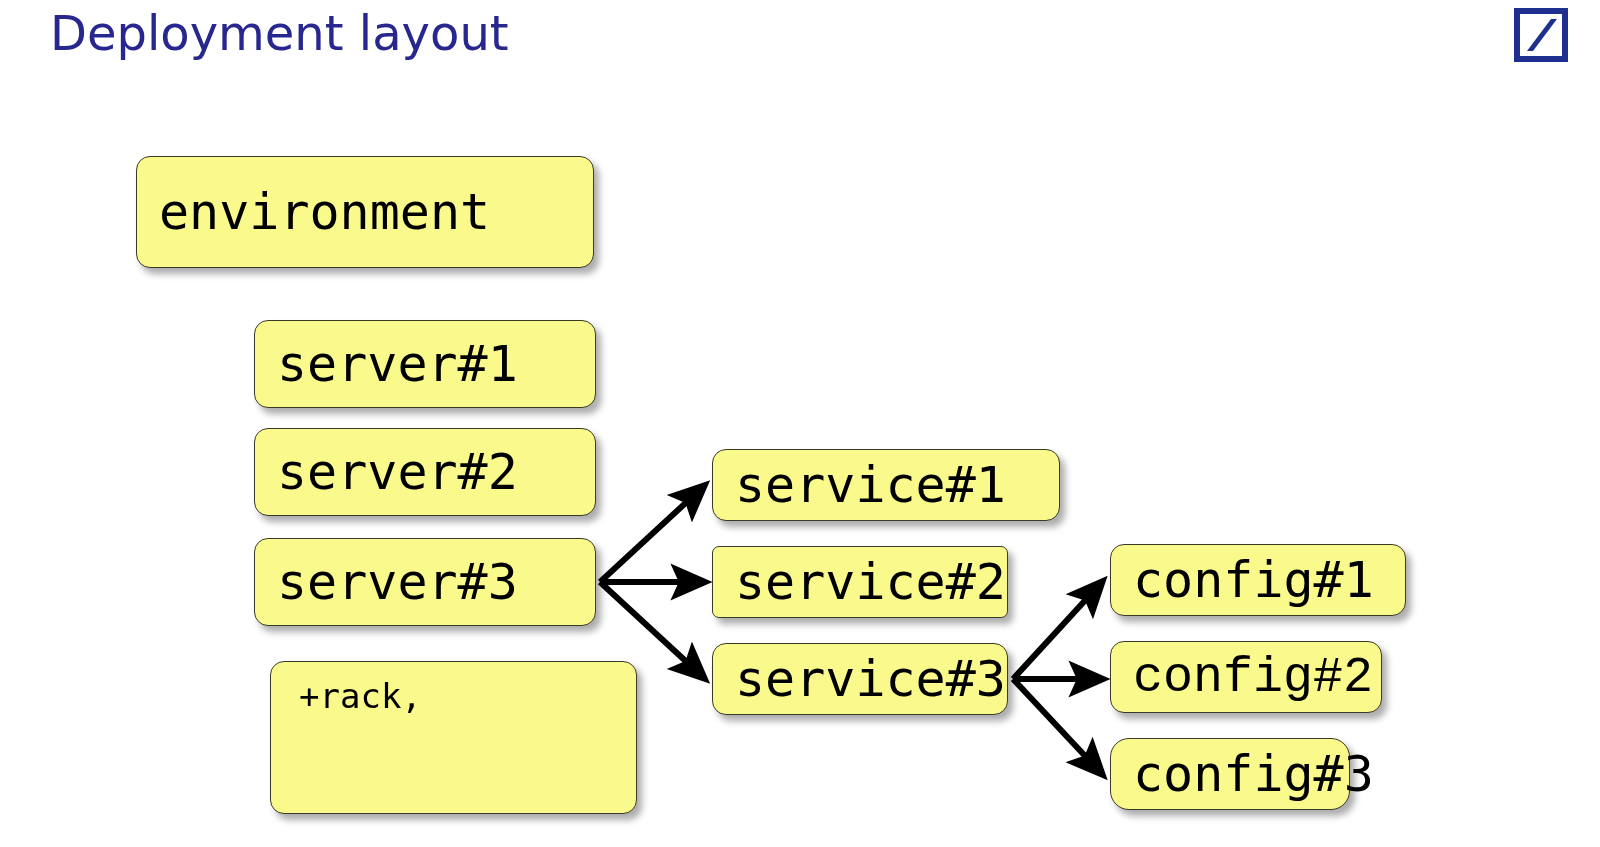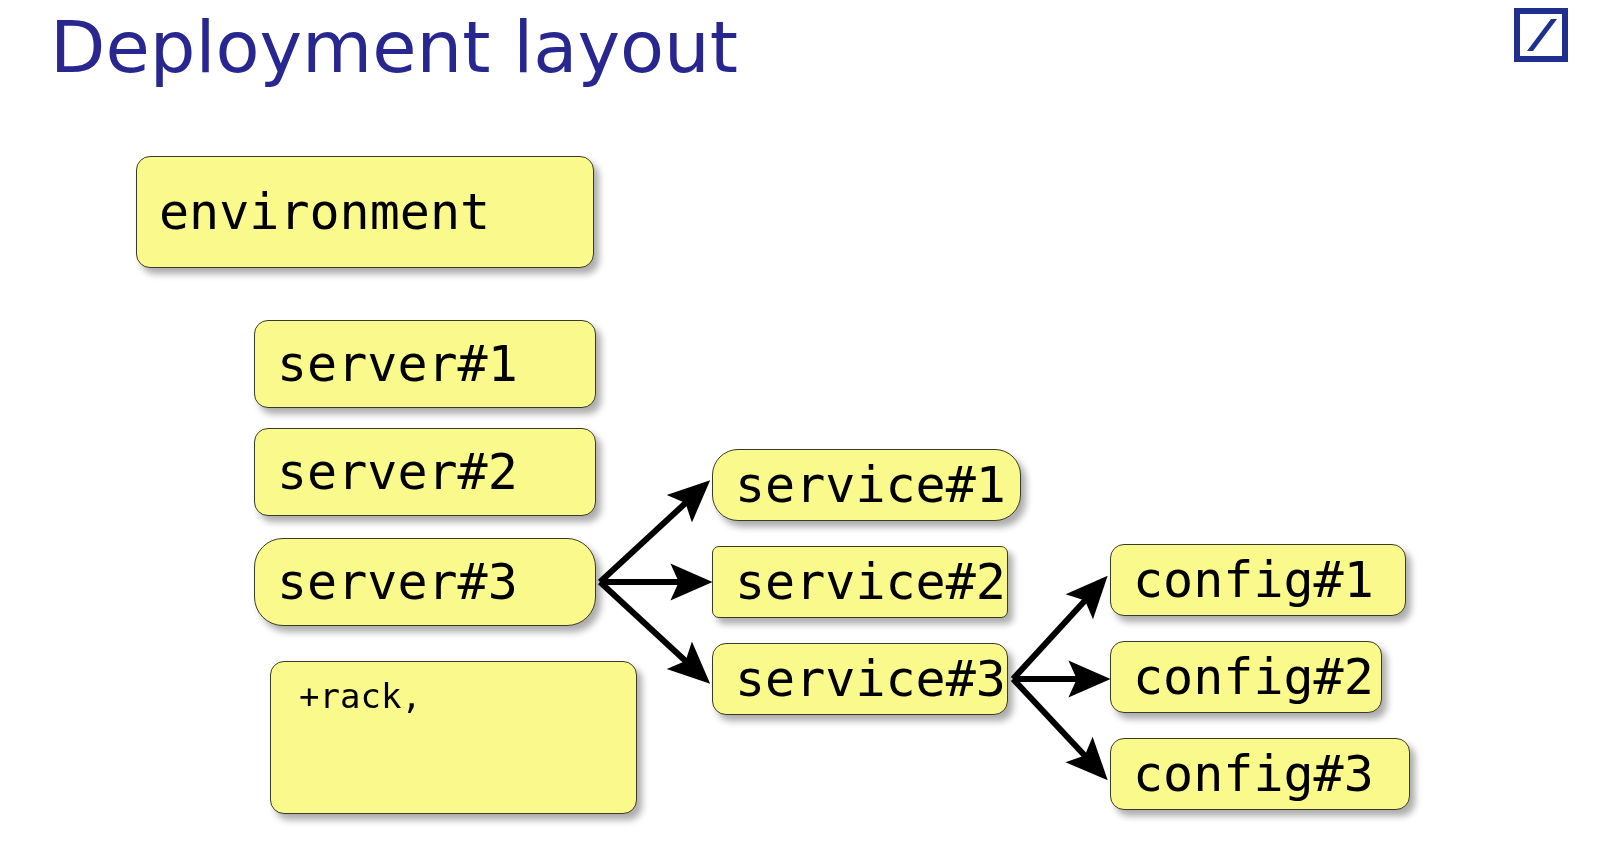--- a/index.html
+++ b/index.html
@@ -14,21 +14,21 @@
     overflow: hidden;
     font-family: "Liberation Sans", sans-serif;
   }
 
   
   #slide-title {
     position: absolute;
     left: 50px;
     top: 6px;
     font-family: "DejaVu Sans", sans-serif;
-    font-size: 72px;
+    font-size: 48px;
     font-weight: 400;
     color: #27278f;
     letter-spacing: 0px;
     white-space: nowrap;
     line-height: 1.15;
   }
 
   
   #brand-logo {
     position: absolute;
@@ -111,23 +111,23 @@
         <line x1="1013" y1="675" x2="1102" y2="578"></line>
         <line x1="1013" y1="675" x2="1102" y2="675"></line>
         <line x1="1013" y1="675" x2="1102" y2="770"></line>
       </g>
   </svg>
 
   <div id="nodes">
       <div class="node single" style="left: 136px; top: 152px; width: 458px; height: 112px;">environment</div>
       <div class="node single" style="left: 254px; top: 316px; width: 342px; height: 88px;">server#1</div>
       <div class="node single" style="left: 254px; top: 424px; width: 342px; height: 88px;">server#2</div>
-      <div class="node single" style="left: 254px; top: 534px; width: 342px; height: 88px; border-radius: 29px;">server#3</div>
-      <div class="node single" style="left: 712px; top: 445px; width: 309px; height: 72px; border-radius: 26px;">service#1</div>
+      <div class="node single" style="left: 254px; top: 534px; width: 342px; height: 88px;">server#3</div>
+      <div class="node single" style="left: 712px; top: 445px; width: 348px; height: 72px;">service#1</div>
       <div class="node single" style="left: 712px; top: 542px; width: 296px; height: 72px; border-radius: 7px;">service#2</div>
       <div class="node single" style="left: 712px; top: 639px; width: 296px; height: 72px;">service#3</div>
       <div class="node single" style="left: 1110px; top: 540px; width: 296px; height: 72px;">config#1</div>
-      <div class="node single" style="left: 1110px; top: 637px; width: 272px; height: 72px;">config#2</div>
-      <div class="node single" style="left: 1110px; top: 734px; width: 300px; height: 72px;">config#3</div>
+      <div class="node single" style="left: 1110px; top: 637px; width: 272px; height: 72px; font-family: Liberation Mono, monospace;">config#2</div>
+      <div class="node single" style="left: 1110px; top: 734px; width: 240px; height: 72px; border-radius: 19px;">config#3</div>
       <div class="node multiline" style="left: 270px; top: 657px; width: 367px; height: 153px;"><span class="line">+rack,</span></div>
     </div>
 
 </div>
 
 </body></html>

